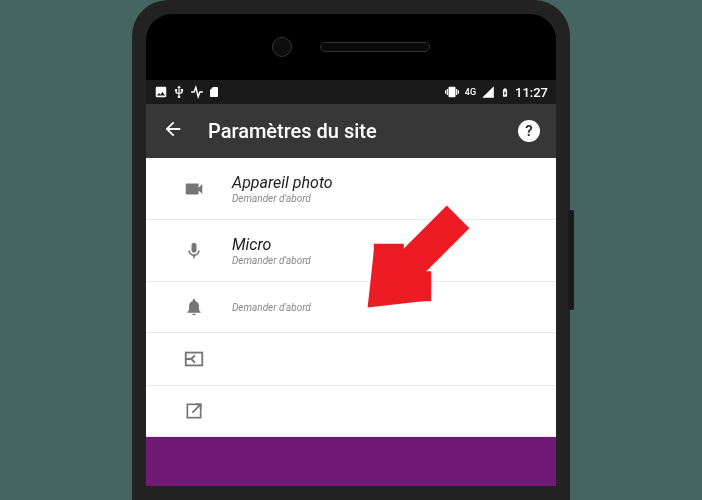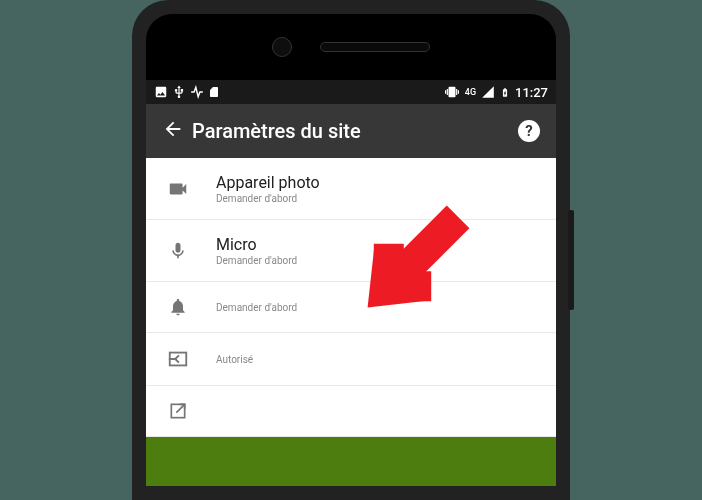--- a/index.html
+++ b/index.html
@@ -43,21 +43,21 @@
       border: 1px solid #333;
     }
     .speaker {
       width: 110px;
       height: 10px;
       background: #0a0a0a;
       border-radius: 5px;
       border: 1px solid #333;
     }
     .screen {
-      background: #4d7c0f;
+      background: #701a75;
       height: calc(100% - 66px);
     }
     .status-bar {
       height: 24px;
       background: #1a1a1a;
       color: #fff;
       display: flex;
       align-items: center;
       padding: 0 8px;
       font-size: 13px;
@@ -66,21 +66,21 @@
     .status-left { display: flex; gap: 4px; align-items: center; }
     .status-right { margin-left: auto; display: flex; gap: 5px; align-items: center; }
     .status-icon { display: inline-flex; }
     .app-bar {
       height: 54px;
       background: #373737;
       color: #fff;
       display: flex;
       align-items: center;
       padding: 0 16px;
-      gap: 8px;
+      gap: 24px;
     }
     .app-title {
       font-size: 20px;
       font-weight: 500;
       flex: 1;
     }
     .help-btn {
       width: 22px;
       height: 22px;
       border-radius: 50%;
@@ -89,23 +89,24 @@
       display: flex;
       align-items: center;
       justify-content: center;
       font-weight: bold;
       font-size: 15px;
     }
     .list { background: #fff; }
     .list-item {
       display: flex;
       align-items: center;
-      padding: 15px 18px;
+      padding: 15px 34px;
       border-bottom: 1px solid #e8e8e8;
       gap: 24px;
+      font-style: italic;
     }
     .item-icon {
       width: 28px;
       display: flex;
       justify-content: center;
       color: #757575;
     }
     .item-text { flex: 1; }
     .item-title {
       font-size: 16px;
@@ -244,21 +245,20 @@
         </div>
         <div class="list-item">
           <span class="item-icon">
               <svg width="22" height="22" viewBox="0 0 24 24" fill="none" stroke="#757575" stroke-width="2">
                 <rect x="3" y="5" width="18" height="14"></rect>
                 <path d="M3 12h8 M11 5v14" stroke="none"></path>
                 <path d="M2 12h7 l4 -4 M9 12 l4 4" stroke-width="2"></path>
               </svg>
             </span>
           <div class="item-text">
-            <div class="item-sub">Autorisé</div>
           </div>
         </div>
         <div class="list-item">
           <span class="item-icon">
               <svg width="20" height="20" viewBox="0 0 24 24" fill="none" stroke="#757575" stroke-width="2">
                 <rect x="4" y="4" width="16" height="16"></rect>
                 <path d="M10 14 L20 4 M14 4h6v6"></path>
               </svg>
             </span>
           <div class="item-text">

